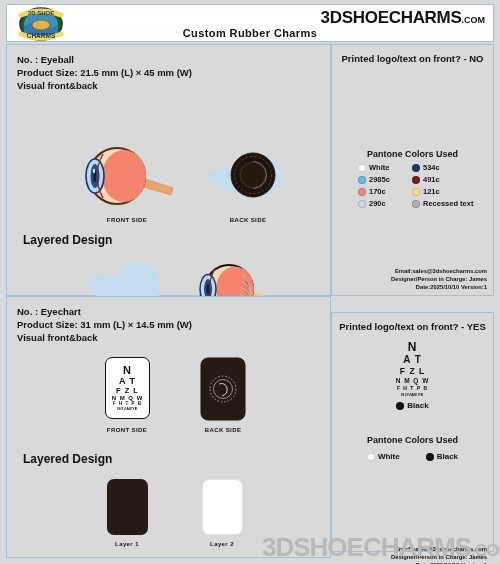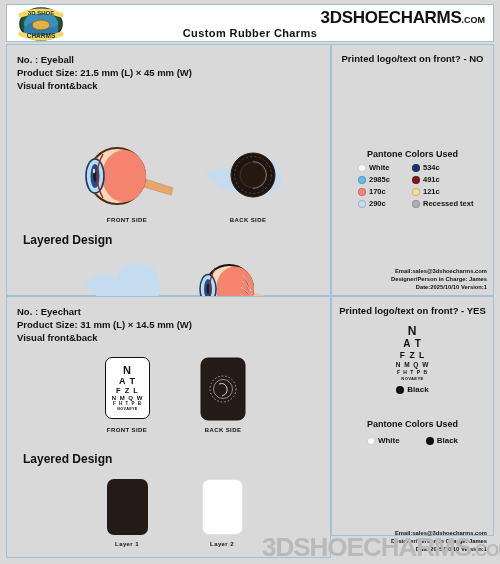--- a/index.html
+++ b/index.html
@@ -68,21 +68,21 @@
   
   .panel {
     position: absolute;
     background: #d9d9d9;
     border: 1px solid #9fc2d8;
     box-sizing: border-box;
   }
   .p-top-left    { left: 6px;   top: 44px;  width: 325px; height: 252px; }
   .p-top-right   { left: 331px; top: 44px;  width: 163px; height: 252px; }
   .p-bot-left    { left: 6px;   top: 296px; width: 325px; height: 262px; }
-  .p-bot-right   { left: 331px; top: 296px; width: 163px; height: 240px; }
+  .p-bot-right   { left: 331px; top: 312px; width: 163px; height: 240px; }
 
   .spec-line {
     font-size: 9.5px;
     font-weight: bold;
     color: #111111;
     margin: 0;
     line-height: 13px;
   }
   .spec-block { position: absolute; left: 10px; top: 8px; }
 

